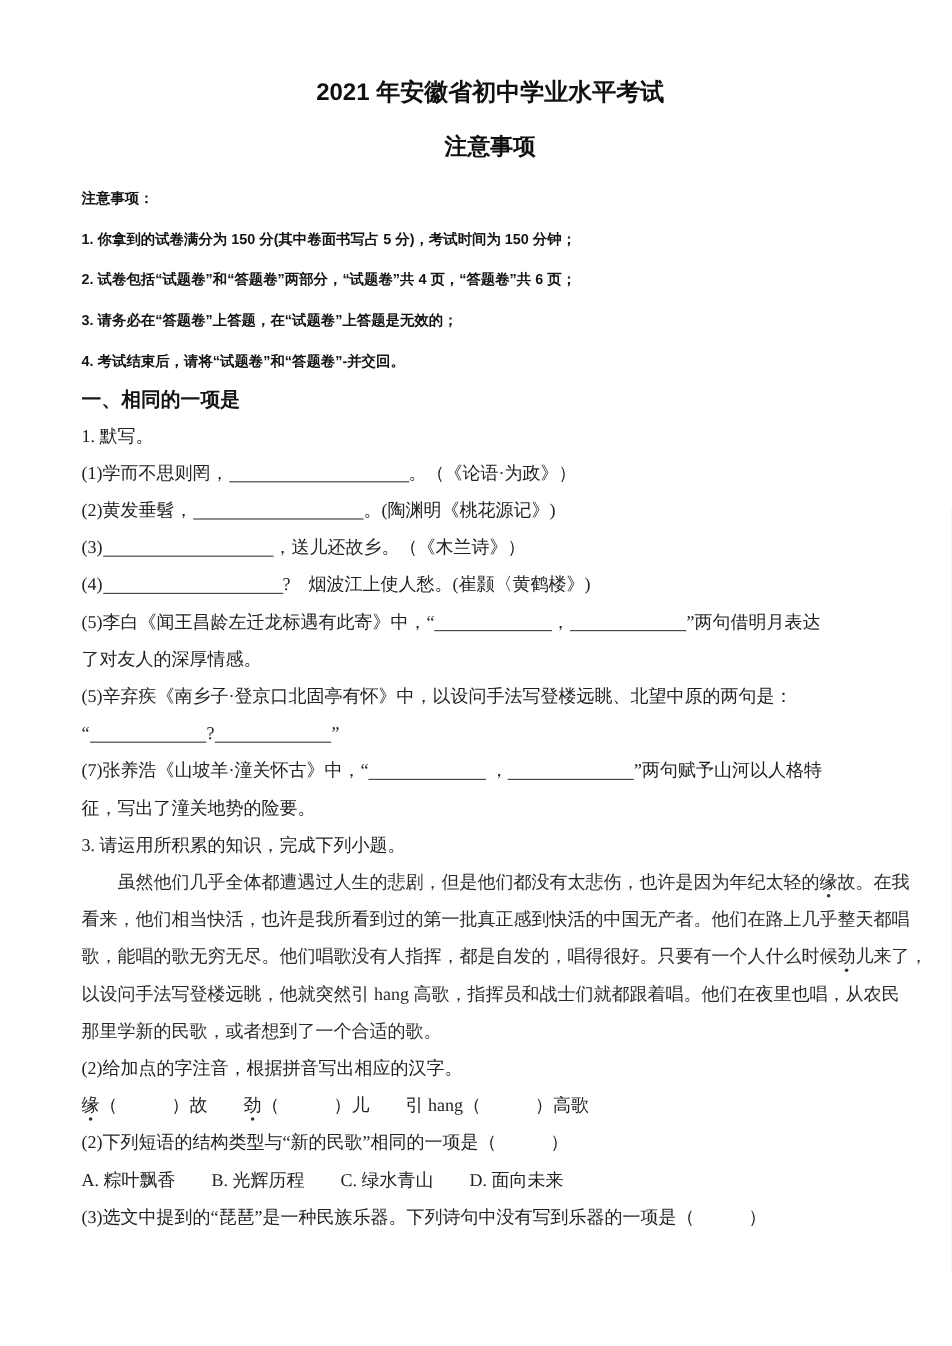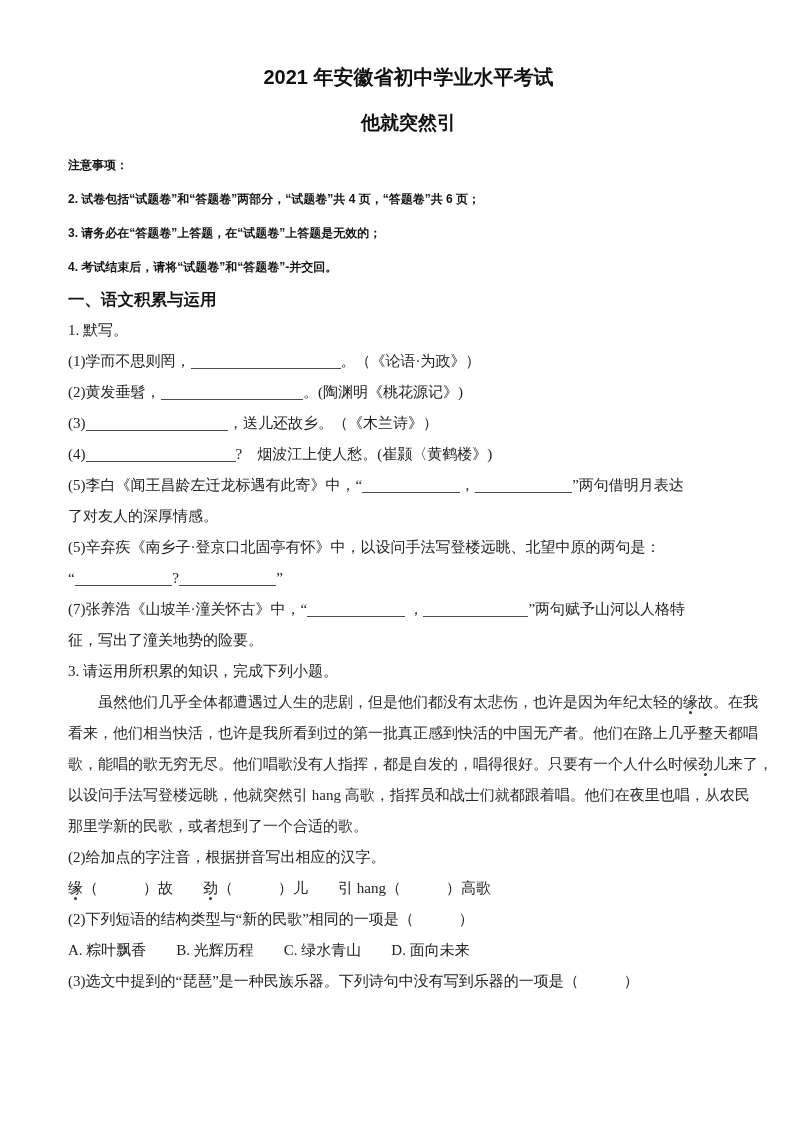--- a/index.html
+++ b/index.html
@@ -49,30 +49,31 @@
     width:3px;height:3px;margin-left:-2px;
     border-radius:50%;background:#333;
   }
 </style>
 </head>
 <body>
 
 <div class="page">
 
   <div class="doc-title">2021 年安徽省初中学业水平考试</div>
-  <div class="doc-subtitle">他就突然引</div>
+  <div class="doc-subtitle">注意事项</div>
 
   <div class="notice-block">
     <div>注意事项：</div>
+    <div>1. 你拿到的试卷满分为 150 分(其中卷面书写占 5 分)，考试时间为 150 分钟；</div>
     <div>2. 试卷包括“试题卷”和“答题卷”两部分，“试题卷”共 4 页，“答题卷”共 6 页；</div>
     <div>3. 请务必在“答题卷”上答题，在“试题卷”上答题是无效的；</div>
     <div>4. 考试结束后，请将“试题卷”和“答题卷”-并交回。</div>
   </div>
 
-  <div class="section-heading">一、语文积累与运用</div>
+  <div class="section-heading">一、相同的一项是</div>
 
   <div class="line">1. 默写。</div>
   <div class="line">(1)学而不思则罔，<span class="blank" style="width:10.0em"></span>。（《论语·为政》）</div>
   <div class="line">(2)黄发垂髫，<span class="blank" style="width:9.5em"></span>。(陶渊明《桃花源记》)</div>
   <div class="line">(3)<span class="blank" style="width:9.5em"></span>，送儿还故乡。（《木兰诗》）</div>
   <div class="line">(4)<span class="blank" style="width:10.0em"></span>?　烟波江上使人愁。(崔颢〈黄鹤楼》)</div>
   <div class="line">(5)李白《闻王昌龄左迁龙标遇有此寄》中，“<span class="blank" style="width:6.5em"></span>，<span class="blank" style="width:6.5em"></span>”两句借明月表达</div>
   <div class="line">了对友人的深厚情感。</div>
   <div class="line">(5)辛弃疾《南乡子·登京口北固亭有怀》中，以设问手法写登楼远眺、北望中原的两句是：</div>
   <div class="line">“<span class="blank" style="width:6.5em"></span>?<span class="blank" style="width:6.5em"></span>”</div>

